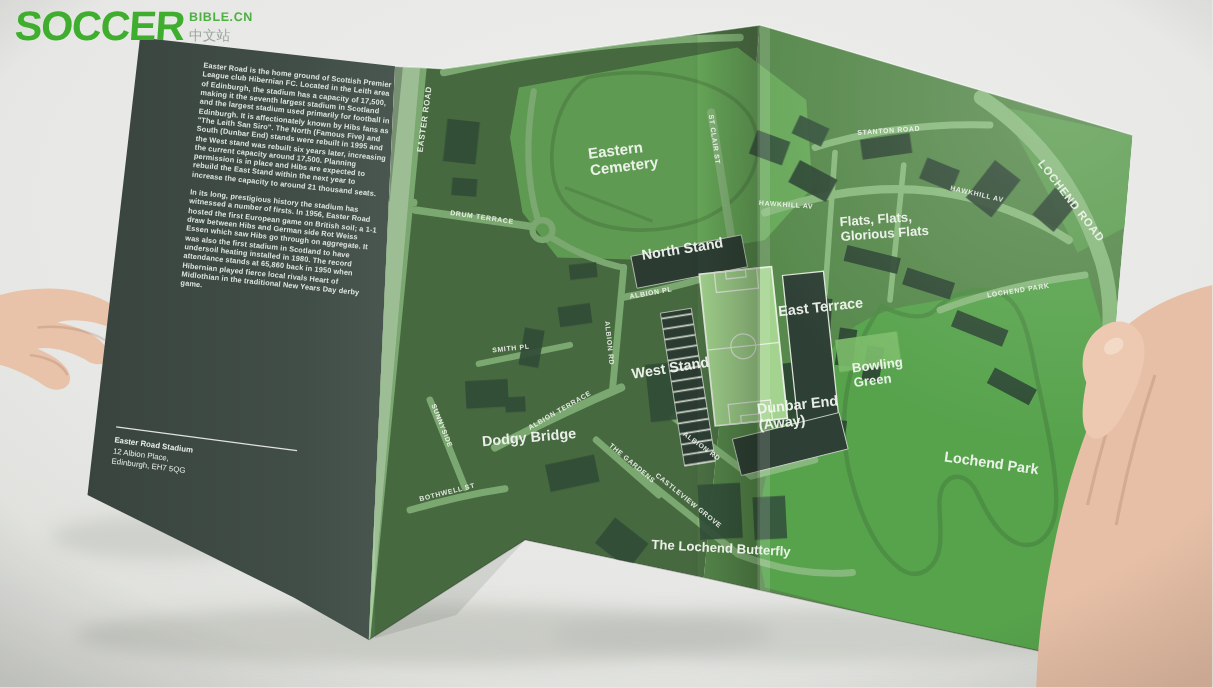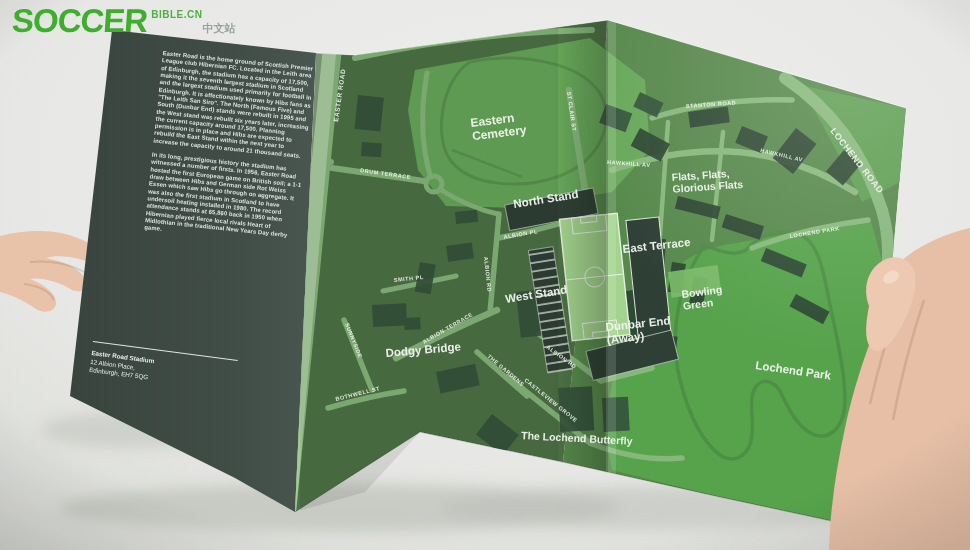--- a/index.html
+++ b/index.html
@@ -3,23 +3,23 @@
 <meta charset="utf-8">
 <style>
   html,body{margin:0;padding:0;width:970px;height:550px;overflow:hidden;background:#e9eae7;
     font-family:"Liberation Sans",sans-serif;}
   .scene{position:relative;width:970px;height:550px;}
   svg{position:absolute;left:0;top:0;}
   
   .logo{position:absolute;left:12px;top:4px;display:flex;align-items:flex-start;gap:4px;}
   .logo-main{font-size:33px;font-weight:bold;letter-spacing:-1px;color:#3fae2e;
     transform:skewX(-4deg);line-height:1;}
-  .logo-side{display:flex;flex-direction:row;margin-top:5px;}
+  .logo-side{display:flex;flex-direction:column;margin-top:5px;}
   .logo-suffix{font-size:10px;font-weight:bold;color:#4db043;letter-spacing:.5px;}
-  .logo-cn{font-size:11px;color:#99a39c;margin-top:12px;font-weight:bold;}
+  .logo-cn{font-size:11px;color:#99a39c;margin-top:1px;}
   
   .panel-text{position:absolute;left:163px;top:50px;width:153px;color:#dde4de;
     font-size:5.9px;line-height:1.24;font-weight:bold;transform:rotate(6deg);
     transform-origin:0 0;letter-spacing:.1px;}
   .panel-text p{margin:0 0 7px 0;}
   .panel-address{position:absolute;left:93px;top:341px;width:150px;color:#e8eee9;
     font-size:6.3px;line-height:1.35;transform:rotate(7.5deg);transform-origin:0 0;}
   .addr-rule{border-top:1px solid rgba(255,255,255,.85);width:146px;margin-bottom:7px;}
   .addr-name{font-weight:bold;}
   

